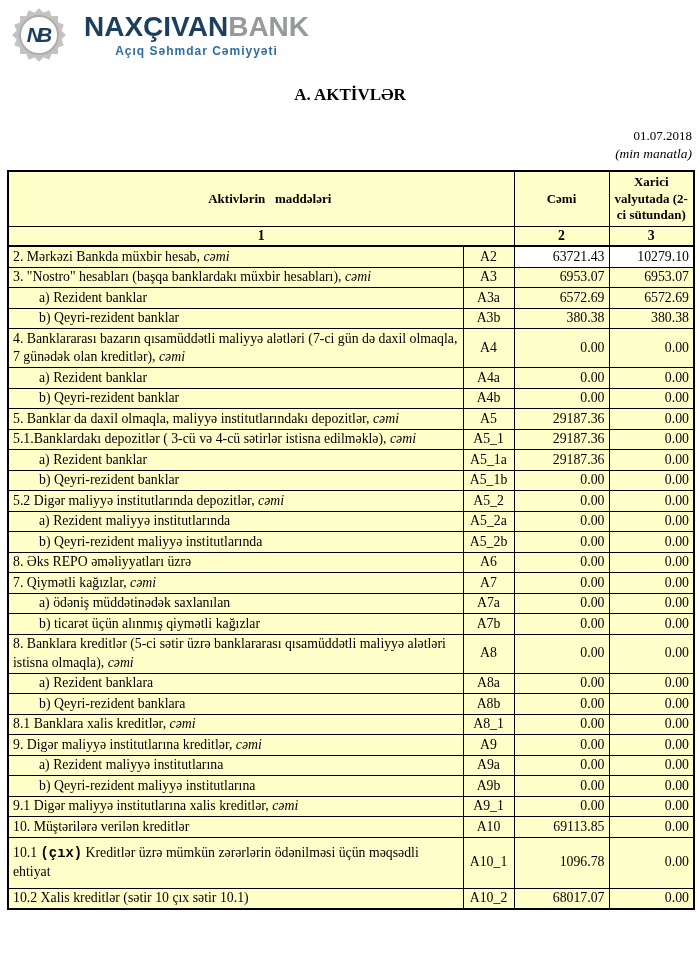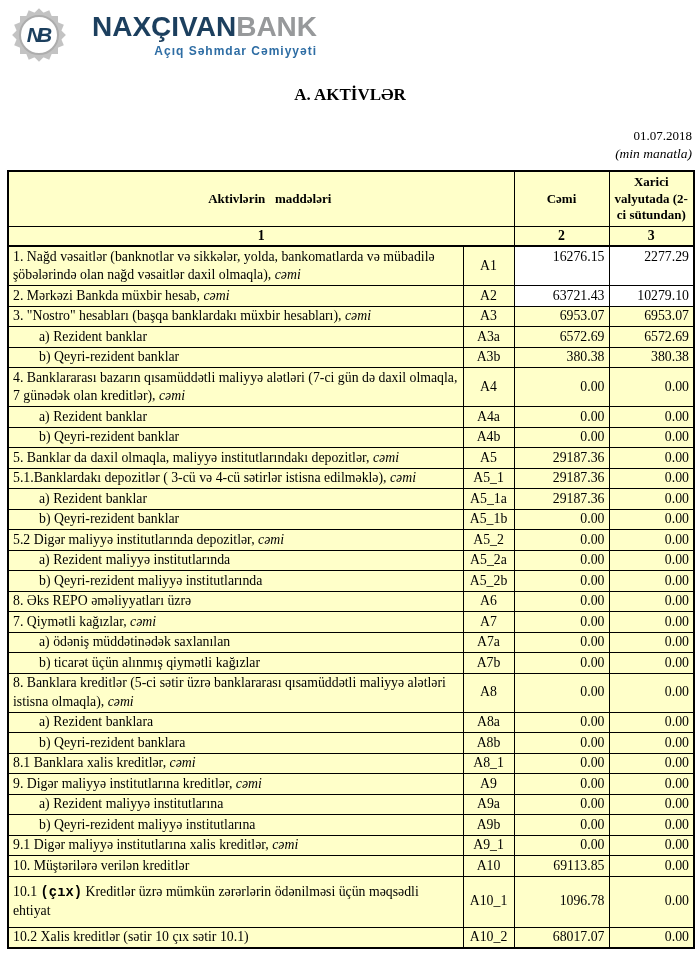--- a/index.html
+++ b/index.html
@@ -1,33 +1,33 @@
 <!DOCTYPE html>
 <html style="--row-bg: #ffffc9; --white-bg: #ffffff; --brand-primary: #1c3f5e; --brand-secondary: #97999b; --brand-subtitle: #2e6da4;"><head>
 <meta charset="utf-8">
 <style>
   * { box-sizing: border-box; margin: 0; padding: 0; }
   html, body { width: 700px; height: 957px; background: #ffffff; overflow: hidden; }
   body { font-family: "Liberation Serif", serif; color: #000; position: relative; }
 
   
-  .brand { position: absolute; top: 6px; left: 10px; display: flex; align-items: center; gap: 24px; }
+  .brand { position: absolute; top: 6px; left: 10px; display: flex; align-items: center; gap: 16px; }
   .seal { position: relative; width: 58px; height: 58px; flex: 0 0 auto; }
   .seal .sq { position: absolute; left: 10px; top: 10px; width: 38px; height: 38px; background: #c3c3c3; }
   .seal .sq:nth-child(1){ transform: rotate(0deg); }
   .seal .sq:nth-child(2){ transform: rotate(22.5deg); }
   .seal .sq:nth-child(3){ transform: rotate(45deg); }
   .seal .sq:nth-child(4){ transform: rotate(67.5deg); }
   .seal .ring { position: absolute; left: 9px; top: 9px; width: 40px; height: 40px; border-radius: 50%;
                 background: #ffffff; border: 2px solid #adadad; }
   .seal .mono { position: absolute; left: 0; top: 0; width: 58px; height: 58px; display: flex;
                 align-items: center; justify-content: center; font-family: "Liberation Sans", sans-serif;
                 font-weight: bold; font-style: italic; font-size: 21px; letter-spacing: -5px;
                 color: var(--brand-primary); padding-right: 4px; }
-  .brand-text { display: flex; flex-direction: column; align-items: flex-end; }
+  .brand-text { display: flex; flex-direction: column; align-items: center; }
   .wordmark { font-family: "Liberation Sans", sans-serif; font-weight: bold; font-size: 28px;
               letter-spacing: 0px; line-height: 1; }
   .wordmark .w1 { color: var(--brand-primary); }
   .wordmark .w2 { color: var(--brand-secondary); }
   .brand-sub { font-family: "Liberation Sans", sans-serif; font-weight: bold; font-size: 12px;
                color: var(--brand-subtitle); letter-spacing: 1px; margin-top: 3px; }
 
   
   .titles { position: absolute; top: 84px; left: 0; width: 700px; text-align: center;
             font-weight: bold; font-size: 17px; line-height: 1.25; }
@@ -99,26 +99,20 @@
         <th>Xarici valyutada (2-ci sütundan)</th>
       </tr>
       <tr class="num-row">
         <th colspan="2">1</th>
         <th>2</th>
         <th>3</th>
       </tr>
     </thead>
     <tbody id="rows-body">
         <tr>
-          <td class="label"><span class="seg-n">1. Nağd vəsaitlər (banknotlar və sikkələr, yolda, bankomatlarda və mübadilə şöbələrində olan nağd vəsaitlər daxil olmaqla), </span><span class="seg-i">cəmi</span></td>
-          <td class="code">A1</td>
-          <td class="num white top">16276.15</td>
-          <td class="num white top">2277.29</td>
-        </tr>
-        <tr>
           <td class="label"><span class="seg-n">2. Mərkəzi Bankda müxbir hesab, </span><span class="seg-i">cəmi</span></td>
           <td class="code">A2</td>
           <td class="num white">63721.43</td>
           <td class="num white">10279.10</td>
         </tr>
         <tr>
           <td class="label"><span class="seg-n">3. "Nostro" hesabları (başqa banklardakı müxbir hesabları), </span><span class="seg-i">cəmi</span></td>
           <td class="code">A3</td>
           <td class="num">6953.07</td>
           <td class="num">6953.07</td>

